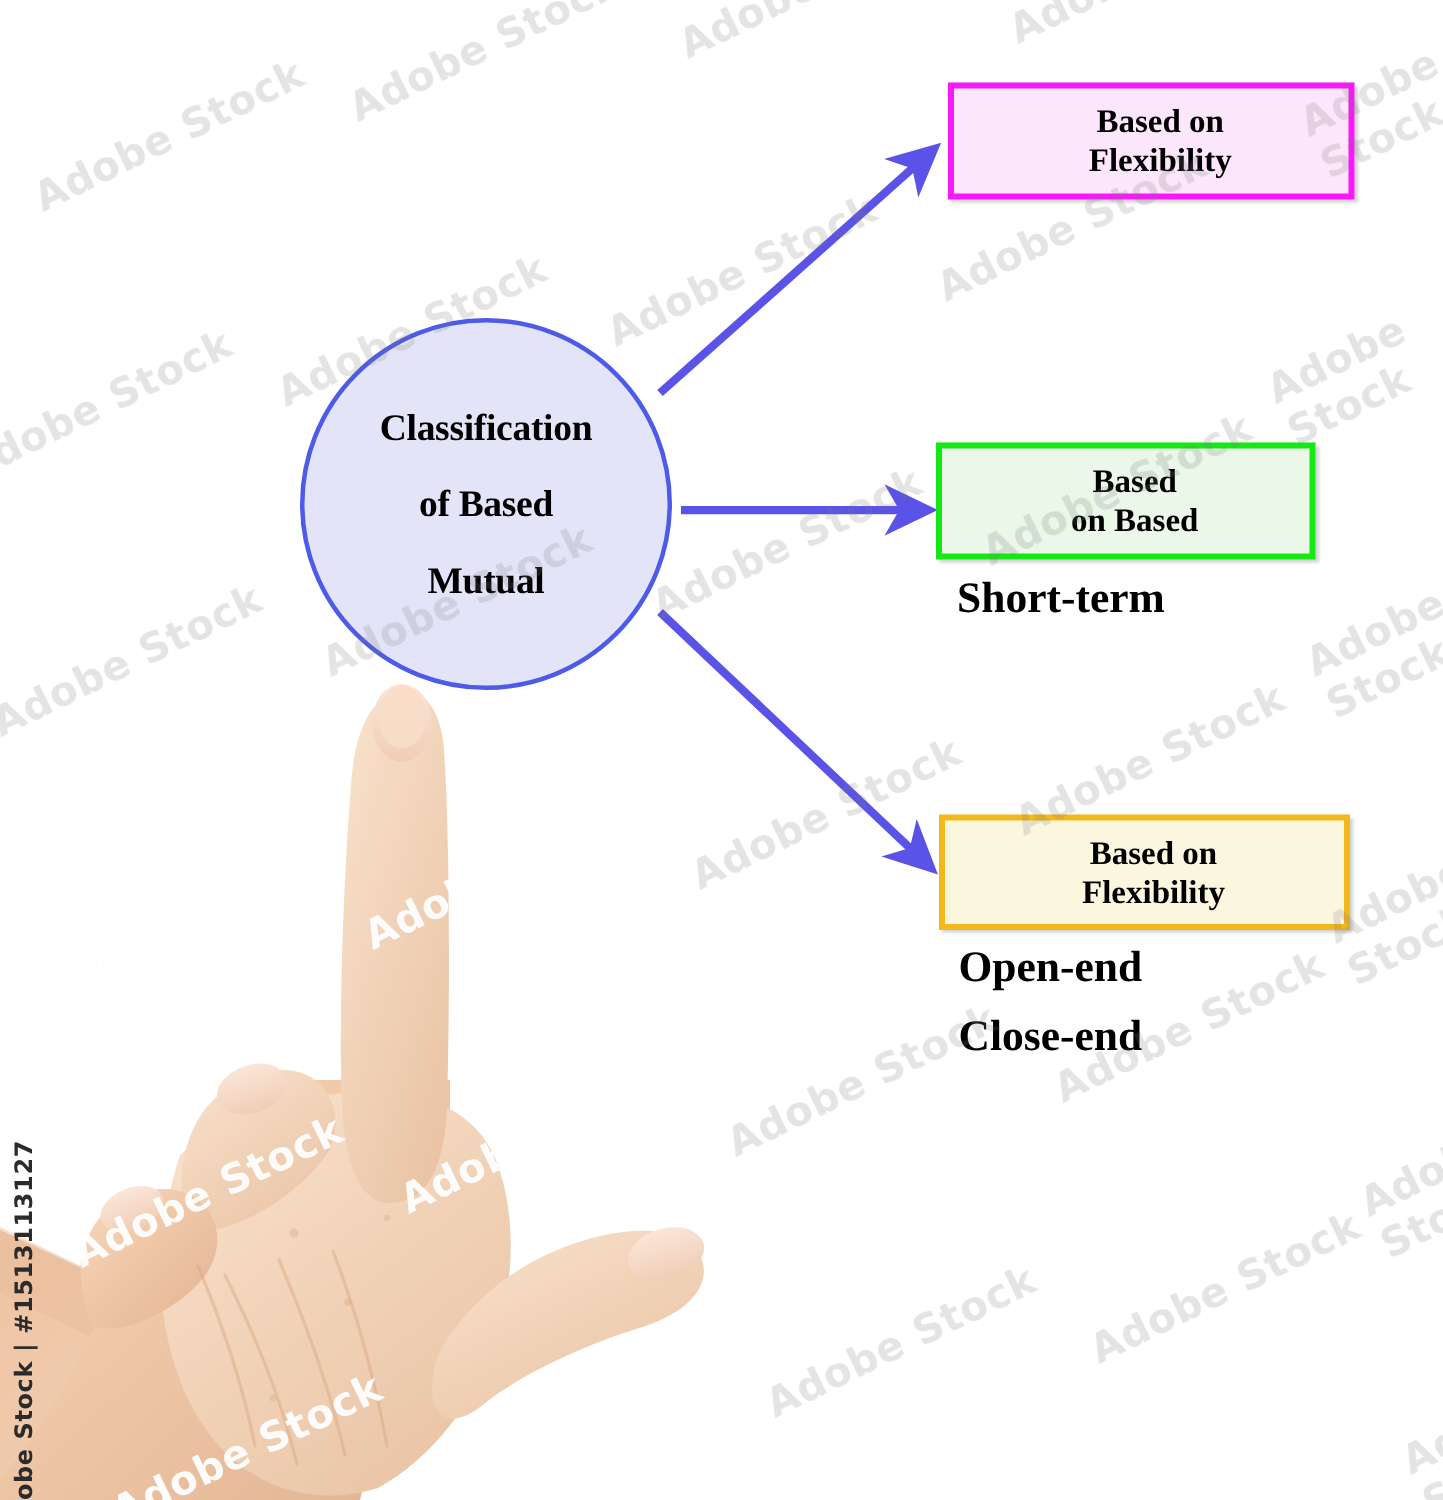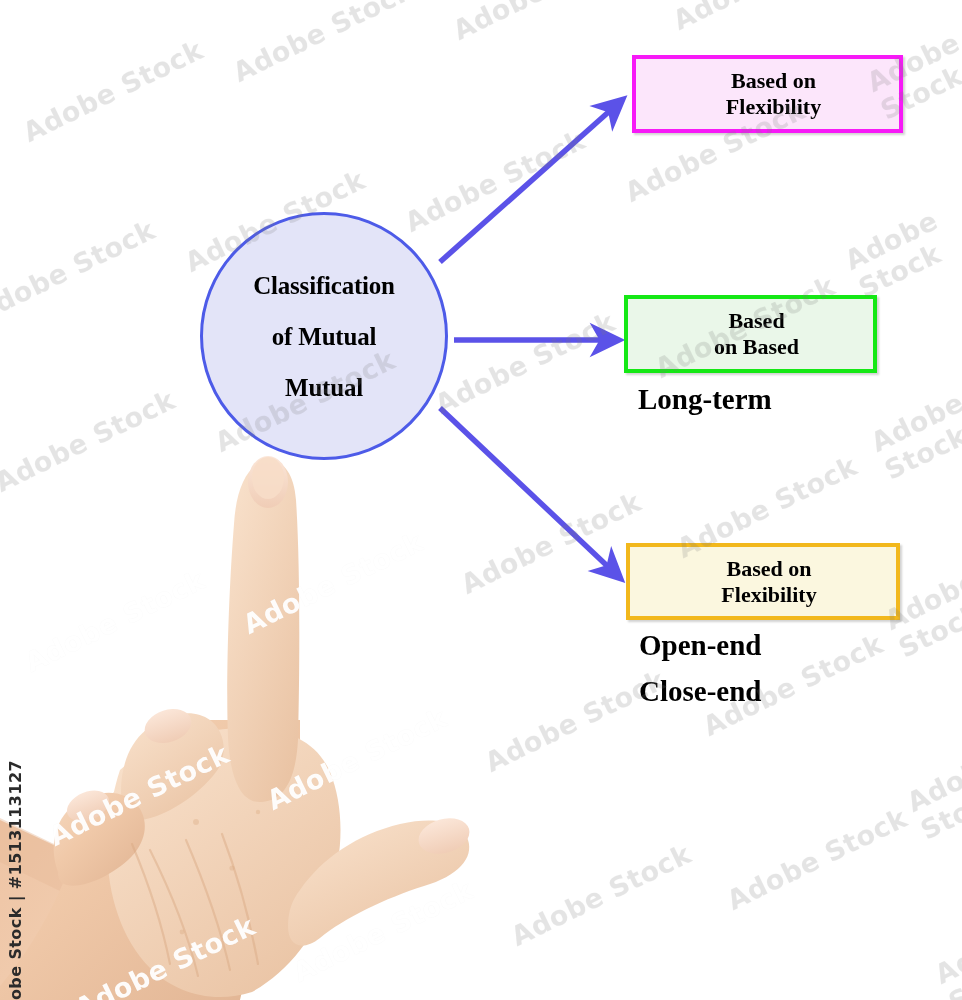--- a/index.html
+++ b/index.html
@@ -267,35 +267,35 @@
 
     <line x1="440" y1="262" x2="622" y2="100" stroke="#5b52e8" stroke-width="5.5" marker-end="url(#ah)"></line>
 
     <line x1="454" y1="340" x2="618" y2="340" stroke="#5b52e8" stroke-width="5.5" marker-end="url(#ah)"></line>
 
     <line x1="440" y1="408" x2="620" y2="578" stroke="#5b52e8" stroke-width="5.5" marker-end="url(#ah)"></line>
   </svg>
 
   <div id="center-node">
     <div class="cl l1">Classification</div>
-    <div class="cl l2">of Mutual</div>
+    <div class="cl l2">of Based</div>
     <div class="cl l3">Mutual</div>
   </div>
 
   <div class="cat-box" id="box-performance">
     <div class="bl">Based on</div>
     <div class="bl">Flexibility</div>
   </div>
 
   <div class="cat-box" id="box-term">
     <div class="bl">Based</div>
     <div class="bl">on Based</div>
   </div>
   <div class="item-list" id="list-term">
-    <div class="item">Long-term</div>
+    <div class="item">Short-term</div>
   </div>
 
   <div class="cat-box" id="box-flexibility">
     <div class="bl">Based on</div>
     <div class="bl">Flexibility</div>
   </div>
   <div class="item-list" id="list-flexibility">
     <div class="item">Open-end</div>
     <div class="item">Close-end</div>
   </div>

